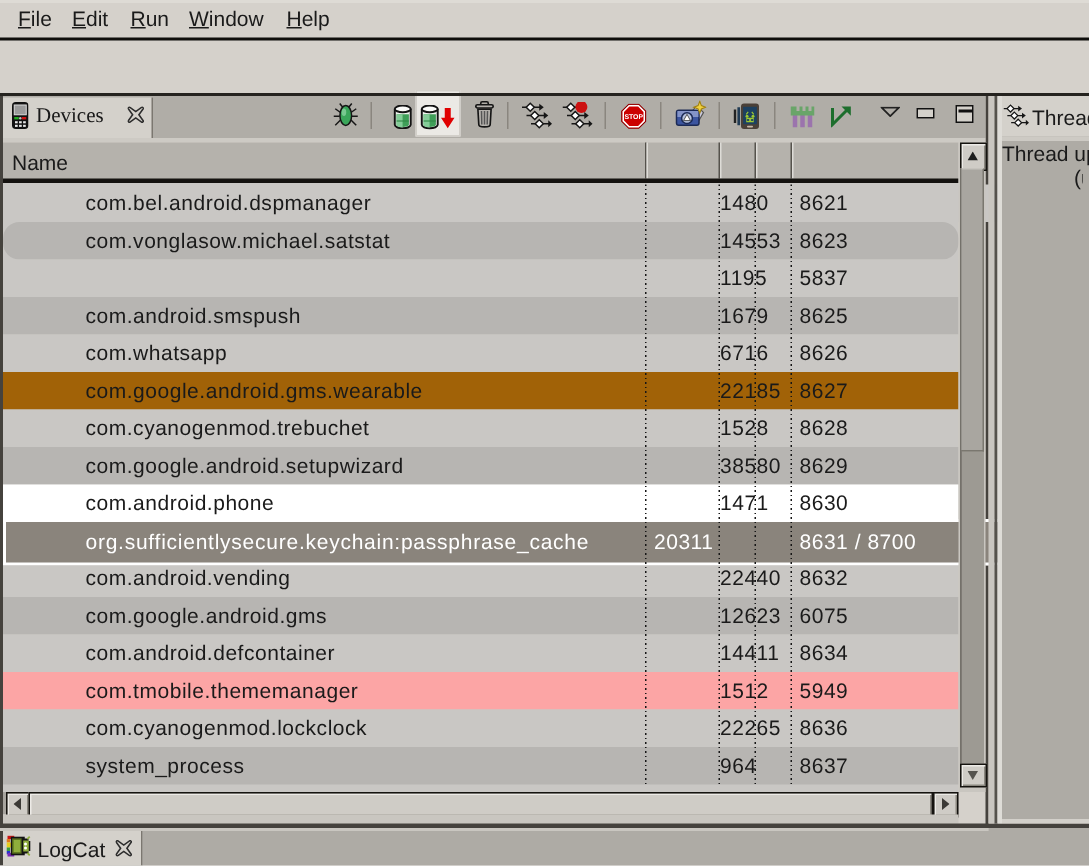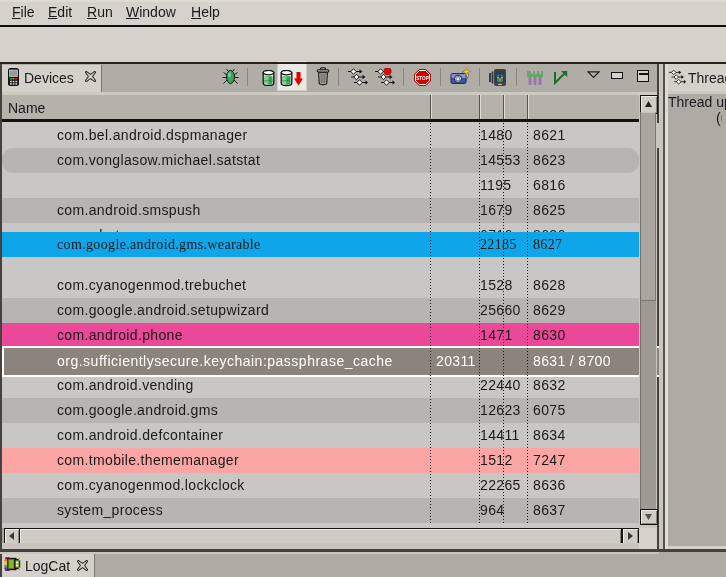--- a/index.html
+++ b/index.html
@@ -29,21 +29,21 @@
   <div class="mi" style="left:191px;"><u>H</u>elp</div>
   <div class="abs" style="left:0;top:25px;width:726px;height:2px;background:#0f0e0c;"></div>
 
   <div class="abs" style="left:0;top:62px;width:726px;height:2px;background:#25231f;z-index:5;"></div>
 
   <div class="abs" style="left:0;top:64px;width:2px;height:487px;background:#45423d;"></div>
   <div class="abs" style="left:657px;top:64px;width:2px;height:487px;background:#45423d;"></div>
   <div class="abs" style="left:2px;top:64px;width:655px;height:28px;background:#b0ada7;"></div>
 
   <div class="abs" style="left:2px;top:65px;width:100px;height:27px;background:#d4d1cb;border-right:1px solid #7b7770;box-sizing:border-box;"></div>
-  <div class="abs" style="left:24px;top:70px;">Devices</div>
+  <div class="abs" style="left:24px;top:70px;font-family:Liberation Serif, serif;">Devices</div>
 
   <svg class="abs" style="left:8px;top:68px;" width="11" height="18" viewBox="0 0 11 18">
     <rect x="0" y="0" width="11" height="18" rx="2.5" fill="#111"></rect>
     <rect x="1.5" y="2" width="8" height="6.5" fill="#9a9a9a" stroke="#d8d8d8" stroke-width="0.7"></rect>
     <rect x="1.5" y="10" width="3" height="1.6" fill="#22aa22"></rect>
     <rect x="6.5" y="10" width="3" height="1.6" fill="#cc1111"></rect>
     <circle cx="5.5" cy="10.8" r="0.8" fill="#bbb"></circle>
     <g fill="#e8e8e8">
         <rect x="2" y="12.8" width="1.8" height="1.4"></rect>
         <rect x="4.7" y="12.8" width="1.8" height="1.4"></rect>
@@ -219,48 +219,48 @@
       <span class="pid">1480</span>
       <span class="prt">8621</span>
     </div>
   <div class="row" style="top:148px;background:#b7b5b2;border-radius:11px;">
       <span class="nm">com.vonglasow.michael.satstat</span>
       <span class="pid">14553</span>
       <span class="prt">8623</span>
     </div>
   <div class="row" style="top:173px;background:#c9c7c4;">
       <span class="pid">1195</span>
-      <span class="prt">6816</span>
+      <span class="prt">5837</span>
     </div>
   <div class="row" style="top:198px;background:#b7b5b2;">
       <span class="nm">com.android.smspush</span>
       <span class="pid">1679</span>
       <span class="prt">8625</span>
     </div>
   <div class="row" style="top:223px;background:#c9c7c4;">
       <span class="nm">com.whatsapp</span>
       <span class="pid">6716</span>
       <span class="prt">8626</span>
     </div>
-  <div class="row" style="top:232px;background:#0ea5e9;font-family:Liberation Serif, serif;">
+  <div class="row" style="top:248px;background:#a16207;">
       <span class="nm">com.google.android.gms.wearable</span>
       <span class="pid">22185</span>
       <span class="prt">8627</span>
     </div>
   <div class="row" style="top:273px;background:#c9c7c4;">
       <span class="nm">com.cyanogenmod.trebuchet</span>
       <span class="pid">1528</span>
       <span class="prt">8628</span>
     </div>
   <div class="row" style="top:298px;background:#b7b5b2;">
       <span class="nm">com.google.android.setupwizard</span>
-      <span class="pid">25660</span>
+      <span class="pid">38580</span>
       <span class="prt">8629</span>
     </div>
-  <div class="row" style="top:323px;background:#ec4899;">
+  <div class="row" style="top:323px;background:#ffffff;">
       <span class="nm">com.android.phone</span>
       <span class="pid">1471</span>
       <span class="prt">8630</span>
     </div>
   <div class="row" style="top:348px;background:#b7b5b2;"></div>
   <div class="row" style="top:373px;background:#c9c7c4;">
       <span class="nm">com.android.vending</span>
       <span class="pid">22440</span>
       <span class="prt">8632</span>
     </div>
@@ -270,21 +270,21 @@
       <span class="prt">6075</span>
     </div>
   <div class="row" style="top:423px;background:#c9c7c4;">
       <span class="nm">com.android.defcontainer</span>
       <span class="pid">14411</span>
       <span class="prt">8634</span>
     </div>
   <div class="row" style="top:448px;background:#fca5a5;">
       <span class="nm">com.tmobile.thememanager</span>
       <span class="pid">1512</span>
-      <span class="prt">7247</span>
+      <span class="prt">5949</span>
     </div>
   <div class="row" style="top:473px;background:#c9c7c4;">
       <span class="nm">com.cyanogenmod.lockclock</span>
       <span class="pid">22265</span>
       <span class="prt">8636</span>
     </div>
   <div class="row" style="top:498px;background:#b7b5b2;">
       <span class="nm">system_process</span>
       <span class="pid">964</span>
       <span class="prt">8637</span>

